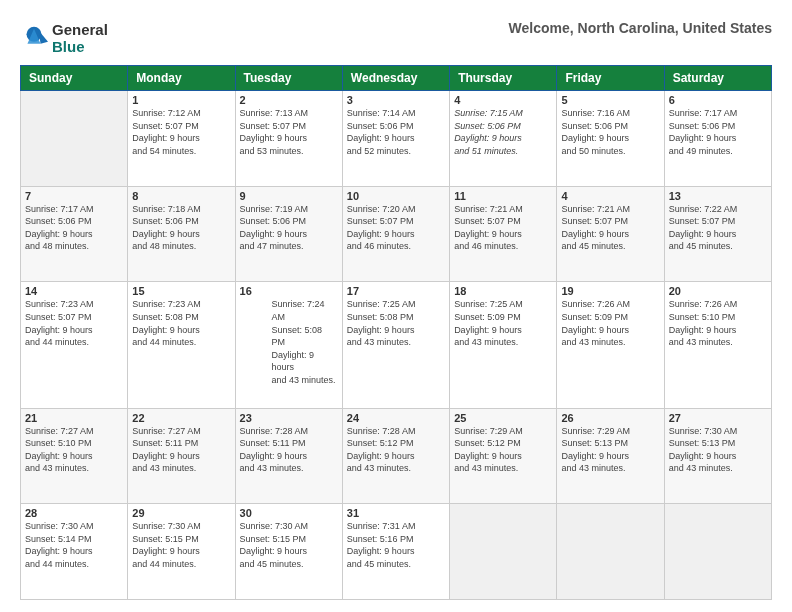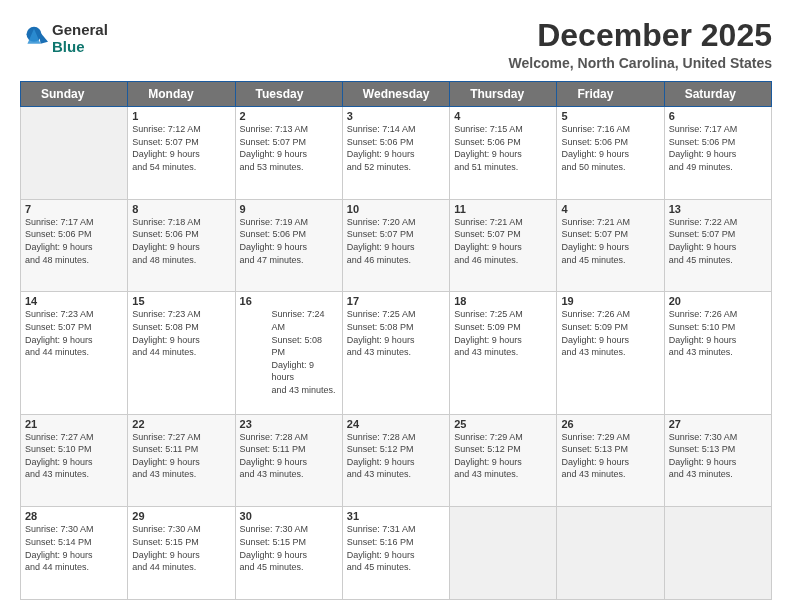--- a/index.html
+++ b/index.html
@@ -65,25 +65,25 @@
       font-weight: bold;
     }
     .calendar {
       flex: 1;
       border: 1px solid #ccc;
       border-collapse: collapse;
       width: 100%;
       table-layout: fixed;
     }
     .calendar th {
-      background-color: #737373;
+      background-color: #15803d;
       color: #fff;
       font-size: 12px;
       font-weight: bold;
-      padding: 5px 20px;
+      padding: 5px 8px;
       text-align: left;
       border: 1px solid #1a5a9e;
     }
     .calendar td {
       border: 1px solid #ccc;
       vertical-align: top;
       padding: 3px 4px;
       font-size: 9.5px;
       color: #333;
       height: 82px;
@@ -120,21 +120,20 @@
         <circle cx="15" cy="10" r="8" fill="#1a6fb5"></circle>
         <polygon points="15,4 22,20 8,20" fill="#2e8fd4" opacity="0.85"></polygon>
         <polygon points="20,6 30,18 22,20" fill="#1a6fb5"></polygon>
       </svg>
       <div class="logo-text">
         <span class="logo-general">General</span>
         <span class="logo-blue">Blue</span>
       </div>
     </div>
     <div class="title-block">
-      <div class="month-title">December 2025</div>
       <div class="location">Welcome, North Carolina, United States</div>
     </div>
   </div>
 
   <table class="calendar">
     <thead>
       <tr>
       <th>Sunday</th>
           <th>Monday</th>
           <th>Tuesday</th>
@@ -163,21 +162,21 @@
           </td>
           <td>
             <div class="day-number">3</div>
             <div class="day-info" style="white-space: pre-line;">Sunrise: 7:14 AM
 Sunset: 5:06 PM
 Daylight: 9 hours
 and 52 minutes.</div>
           </td>
           <td>
             <div class="day-number">4</div>
-            <div class="day-info" style="white-space: pre-line;">Sunrise: 7:15 AM
+            <div class="day-info" style="white-space: pre-line; font-style: italic;">Sunrise: 7:15 AM
 Sunset: 5:06 PM
 Daylight: 9 hours
 and 51 minutes.</div>
           </td>
           <td>
             <div class="day-number">5</div>
             <div class="day-info" style="white-space: pre-line;">Sunrise: 7:16 AM
 Sunset: 5:06 PM
 Daylight: 9 hours
 and 50 minutes.</div>

